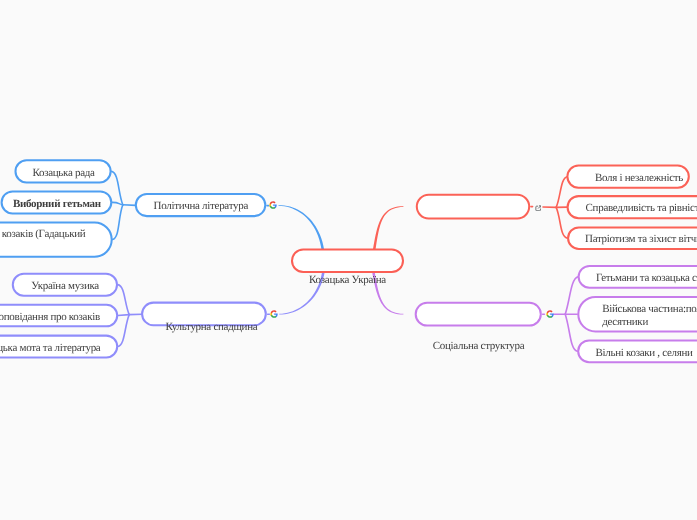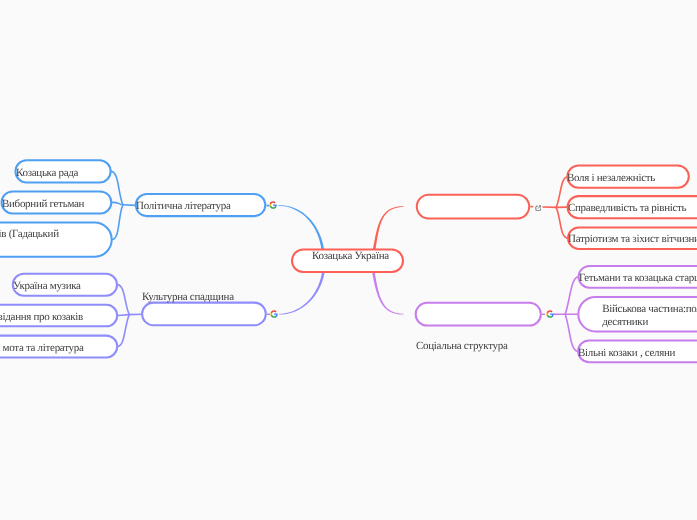--- a/index.html
+++ b/index.html
@@ -4,21 +4,21 @@
 <title>Козацька Україна — mind map</title>
 <style>
   html,body{margin:0;padding:0;}
   body{width:697px;height:520px;overflow:hidden;background:#fafafa;
        font-family:"Liberation Serif","DejaVu Serif",serif;
        -webkit-font-smoothing:antialiased;
        text-rendering:geometricPrecision;}
   #canvas{position:relative;width:697px;height:520px;background:#fafafa;}
   #links{position:absolute;left:0;top:0;width:697px;height:520px;}
   .lbl{position:absolute;color:#3f3f3f;font-size:11px;letter-spacing:-0.3px;
-       line-height:13px;white-space:nowrap;
+       line-height:13px;white-space:nowrap;text-align:center;
        will-change:transform;}
   .ic{position:absolute;display:block;line-height:0;}
 </style>
 </head>
 <body>
 
 <div id="canvas">
 <svg id="links" viewBox="0 0 697 520">
 <path d="M266.9 205.6L268.7 205.6" stroke="#4f9ff2" stroke-width="1.6" fill="none" stroke-linecap="round"></path>
 <path d="M267.6 314.2L269.4 314.2" stroke="#8f8dfb" stroke-width="1.6" fill="none" stroke-linecap="round"></path>
@@ -56,26 +56,26 @@
 <rect x="416.80" y="194.70" width="112.40" height="23.80" rx="11.900000000000006" ry="11.900000000000006" fill="#ffffff" stroke="#fb6257" stroke-width="2.05"></rect>
 <rect x="567.40" y="165.40" width="121.40" height="22.30" rx="11.149999999999991" ry="11.149999999999991" fill="#ffffff" stroke="#fb6257" stroke-width="2.05"></rect>
 <rect x="567.60" y="196.10" width="153.50" height="22.10" rx="11.049999999999997" ry="11.049999999999997" fill="#ffffff" stroke="#fb6257" stroke-width="2.05"></rect>
 <rect x="568.10" y="227.40" width="165.70" height="21.50" rx="10.75" ry="10.75" fill="#ffffff" stroke="#fb6257" stroke-width="2.05"></rect>
 <rect x="415.70" y="302.80" width="125.10" height="22.70" rx="11.349999999999994" ry="11.349999999999994" fill="#ffffff" stroke="#c77deb" stroke-width="2.05"></rect>
 <rect x="578.60" y="265.90" width="173.00" height="21.90" rx="10.950000000000017" ry="10.950000000000017" fill="#ffffff" stroke="#c77deb" stroke-width="2.05"></rect>
 <rect x="578.30" y="297.00" width="232.70" height="34.40" rx="17.19999999999999" ry="17.19999999999999" fill="#ffffff" stroke="#c77deb" stroke-width="2.05"></rect>
 <rect x="578.20" y="340.40" width="132.20" height="21.80" rx="10.900000000000006" ry="10.900000000000006" fill="#ffffff" stroke="#c77deb" stroke-width="2.05"></rect>
 </svg>
 
-<div class="lbl" style="left:292.0px;top:250px;width:111.0px;padding-left:20px;"><span>Козацька Україна</span></div>
+<div class="lbl" style="left:292.0px;top:274px;width:111.0px;"><span>Козацька Україна</span></div>
 <div class="lbl" style="left:135.8px;top:200.35px;width:129.5px;"><span>Політична література</span></div>
 <div class="lbl" style="left:15.5px;top:166.70px;width:95.1px;"><span>Козацька рада</span></div>
-<div class="lbl" style="left:1.6px;top:197.70px;width:109.7px;"><span>Виборний гетьман</span></div>
+<div class="lbl" style="left:1.6px;top:197.70px;width:109.7px;font-weight:bold;"><span>Виборний гетьман</span></div>
 <div class="lbl" style="left:-54.3px;top:228.35px;width:166.0px;"><span>Права козаків (Гадацький</span></div>
-<div class="lbl" style="left:142.1px;top:291px;width:139px;"><span>Культурна спадщина</span></div>
+<div class="lbl" style="left:142.1px;top:321px;width:139px;"><span>Культурна спадщина</span></div>
 <div class="lbl" style="left:12.8px;top:280.00px;width:104.2px;"><span>Україна музика</span></div>
 <div class="lbl" style="left:-56.6px;top:310.85px;width:173.8px;"><span>Думи та оповідання про козаків</span></div>
 <div class="lbl" style="left:-40.2px;top:341.85px;width:157.4px;"><span>Козацька мота та література</span></div>
 <div class="lbl" style="left:567.4px;top:171.85px;width:144px;"><span>Воля і незалежність</span></div>
 <div class="lbl" style="left:567.6px;top:202.45px;width:153.5px;"><span>Справедливість та рівність</span></div>
 <div class="lbl" style="left:568.1px;top:233.45px;width:165.7px;"><span>Патріотизм та зіхист вітчизни</span></div>
 <div class="lbl" style="left:415.7px;top:309.45px;width:125.1px;margin-top:31px;"><span>Соціальна структура</span></div>
 <div class="lbl" style="left:578.6px;top:272.15px;width:173.0px;"><span>Гетьмани та козацька старшина</span></div>
 <div class="lbl" style="left:578.3px;top:303.00px;width:232.7px;text-align:left;white-space:normal;padding-left:24.2px;box-sizing:border-box;"><span>Військова частина:полковники, сотники, десятники</span></div>
 <div class="lbl" style="left:578.2px;top:346.60px;width:132.2px;"><span>Вільні козаки , селяни</span></div>

